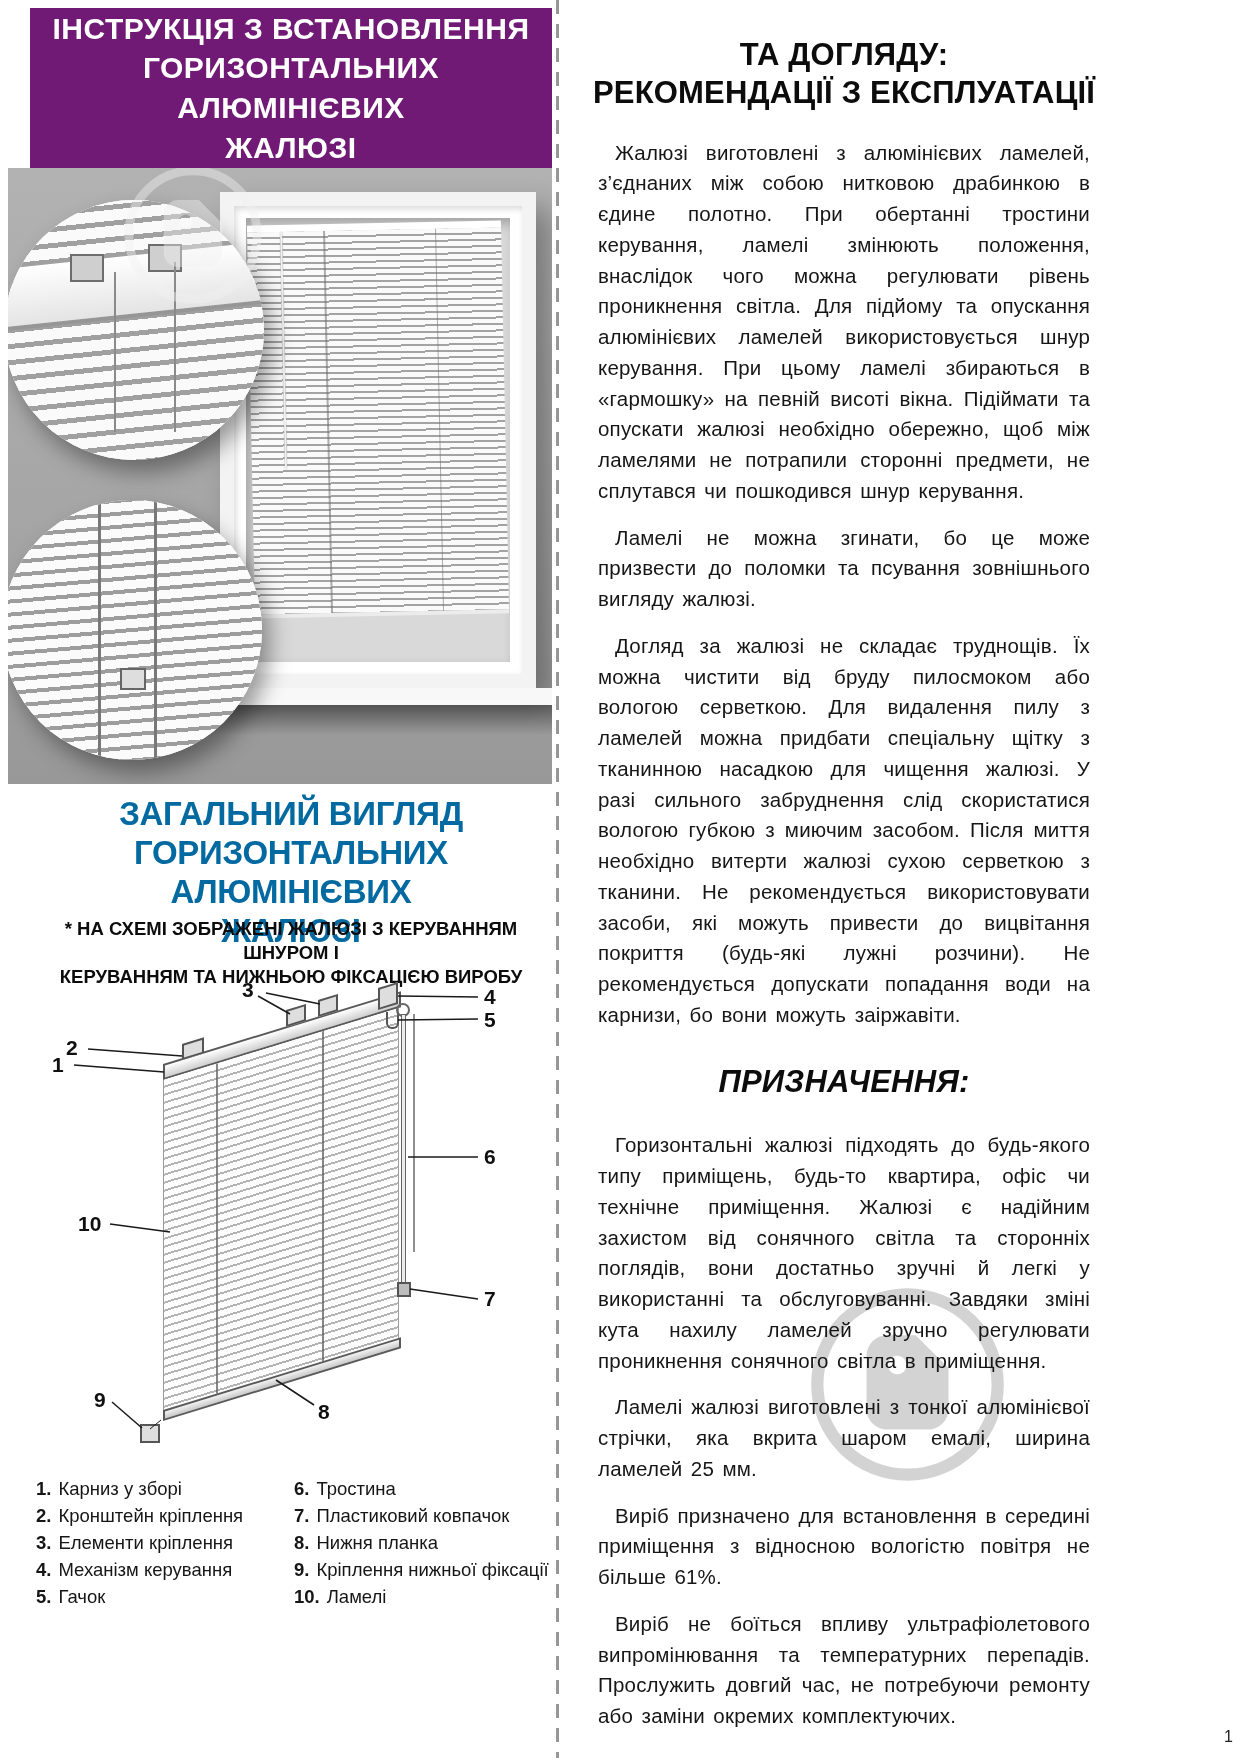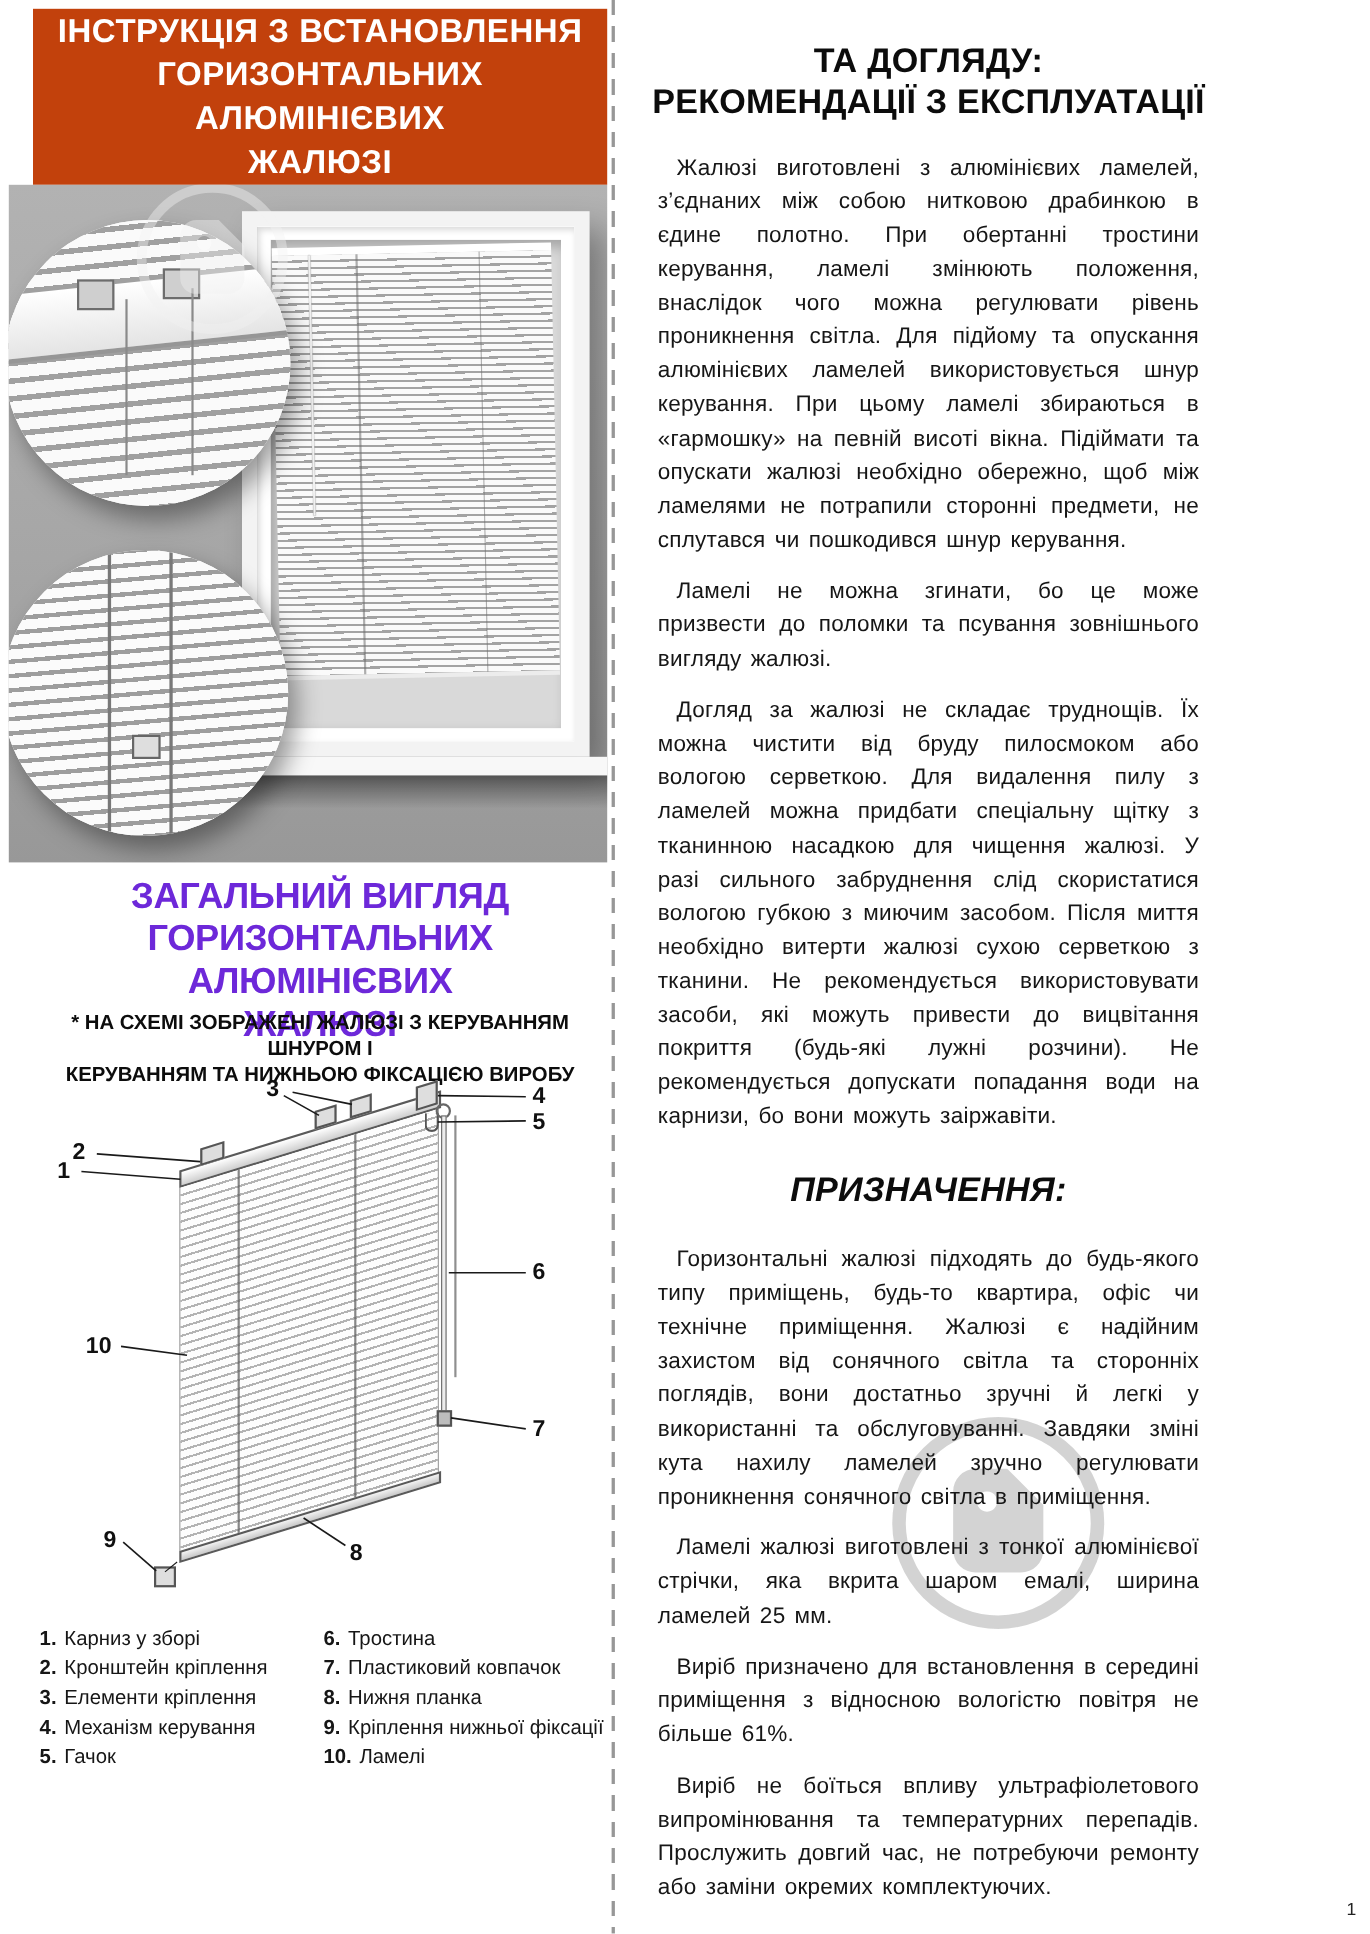--- a/index.html
+++ b/index.html
@@ -1,21 +1,21 @@
 <!DOCTYPE html>
 <html><head>
 <meta charset="utf-8">
 <style>
   html,body { margin:0; padding:0; background:#ffffff; }
   .page { position:relative; width:1245px; height:1758px; background:#ffffff;
           font-family:"Liberation Sans", sans-serif; color:#1b1b1b; overflow:hidden; }
 
   
   .header-box { position:absolute; left:30px; top:8px; width:522px; height:160px;
-                background:#c2410c; color:#ffffff; display:flex; flex-direction:column;
+                background:#701a75; color:#ffffff; display:flex; flex-direction:column;
                 justify-content:center; align-items:center; text-align:center; }
   .header-box .hl { font-weight:700; font-size:30px; line-height:1.32; letter-spacing:.5px; }
 
   .photo { position:absolute; left:8px; top:168px; width:544px; height:616px; overflow:hidden;
            background:linear-gradient(180deg,#b2b2b2 0%,#a6a6a6 55%,#989898 100%); }
   .win-outer { position:absolute; left:212px; top:24px; width:316px; height:496px;
                background:#f3f3f3; box-shadow:14px 16px 28px rgba(0,0,0,.32); }
   .win-mid { position:absolute; left:14px; top:14px; right:14px; bottom:14px; background:#ffffff;
              box-shadow:inset 2px 3px 6px rgba(0,0,0,.15); }
   .win-opening { position:absolute; left:12px; top:12px; right:12px; bottom:12px; background:#d9d9d9;
@@ -54,21 +54,21 @@
   .inset-bottom .icord.c2 { left:152px; top:0; height:100%; width:2.5px; background:#787878; }
   .minipart { position:absolute; left:118px; top:168px; width:22px; height:18px;
               background:#dedede; border:2px solid #666; }
 
   .watermark { position:absolute; pointer-events:none; }
   .watermark svg { width:100%; height:100%; }
   .watermark-photo { left:112px; top:-6px; width:146px; height:146px; color:#f2f2f2; opacity:.42; z-index:5; }
   .watermark-bottom { left:805px; top:1282px; width:205px; height:205px; color:#c9c9c9; opacity:.8; z-index:0; }
 
   .gv-title { position:absolute; left:30px; top:795px; width:522px; text-align:center;
-              font-weight:700; font-size:33px; line-height:1.18; color:#6d28d9; letter-spacing:-.3px; }
+              font-weight:700; font-size:33px; line-height:1.18; color:#0369a1; letter-spacing:-.3px; }
   .gv-note { position:absolute; left:30px; top:917px; width:522px; text-align:center;
              font-weight:700; font-size:18.5px; line-height:1.3; color:#0c0c0c; }
 
   
   .diagram { position:absolute; left:30px; top:972px; width:522px; height:496px; }
   .skew { transform:skewY(-17deg); transform-origin:0 0; }
   .top-rail { position:absolute; left:133px; top:92px; width:234px; height:12px;
               background:linear-gradient(#ffffff,#cfcfcf); border:2px solid #5a5a5a; }
   .slat-panel { position:absolute; left:133px; top:108px; width:234px; height:330px;
                 background:repeating-linear-gradient(to bottom,#fdfdfd 0 6px,#b3b3b3 6px 8px);

